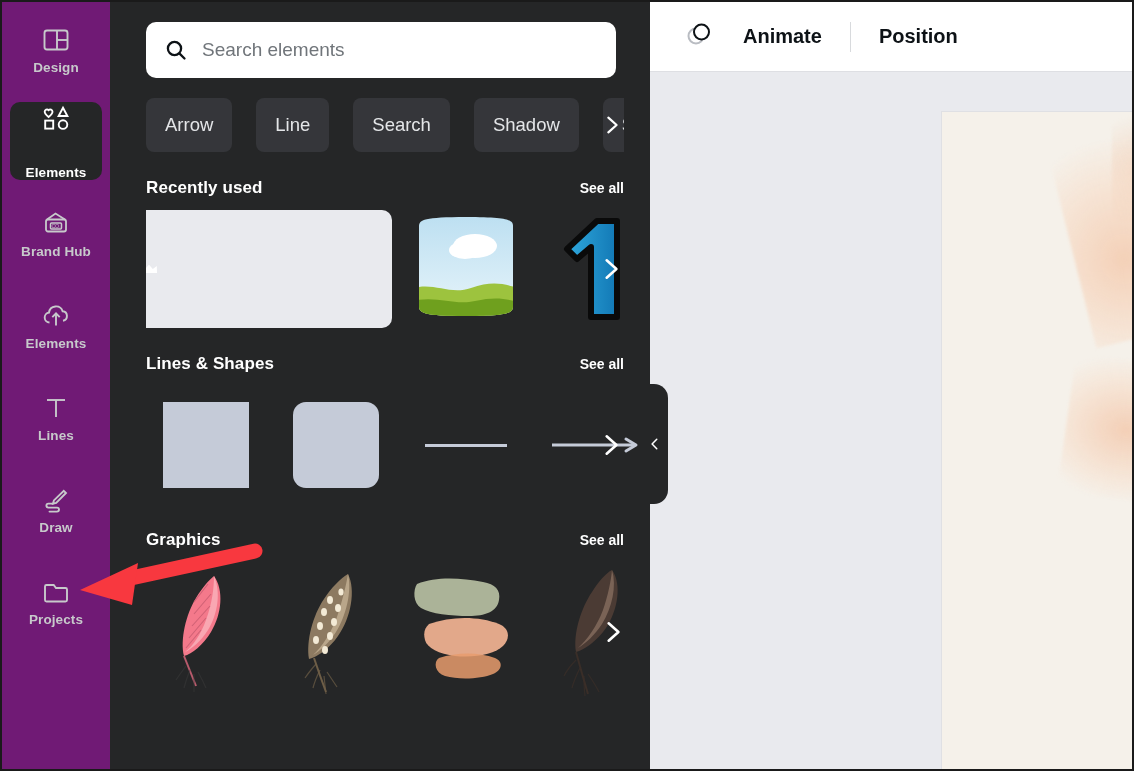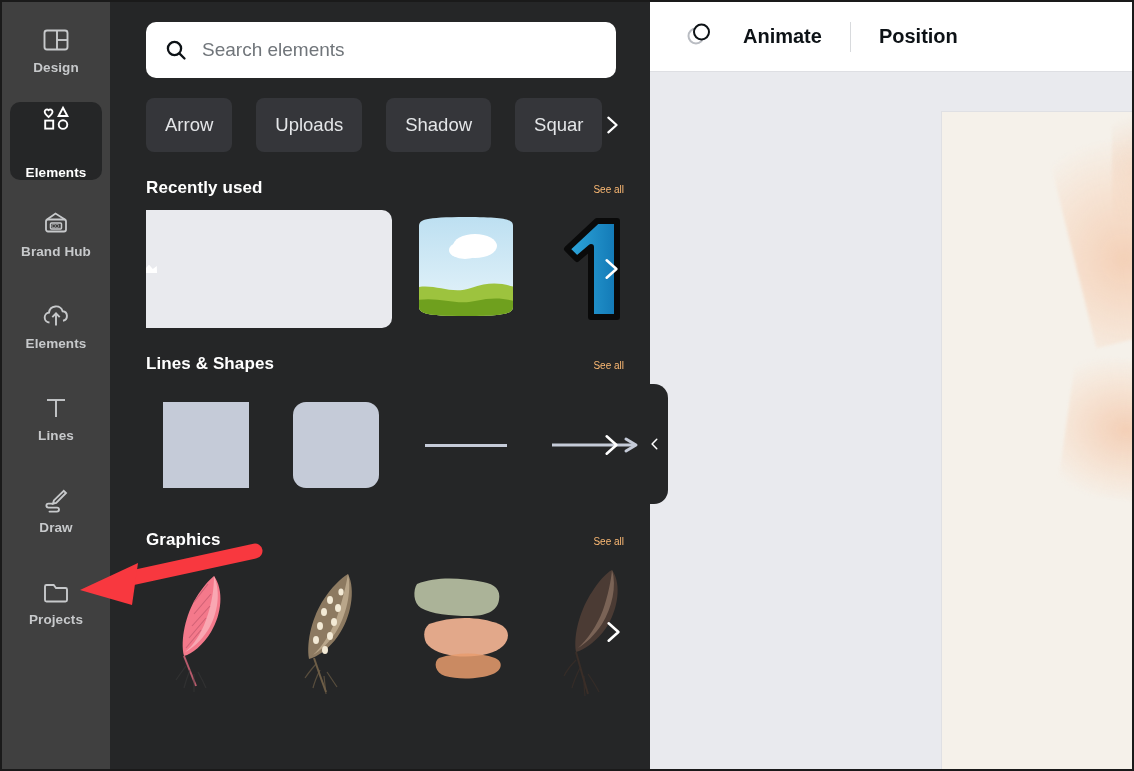--- a/index.html
+++ b/index.html
@@ -14,21 +14,21 @@
     width: 1134px; height: 771px;
     background: #1b1c1e;
     border: 2px solid #1a1a1a;
     overflow: hidden;
   }
 
   
   .rail {
     position: absolute; left: 0; top: 0;
     width: 108px; height: 100%;
-    background: #404040;
+    background: #701a75;
     display: flex; flex-direction: column;
     align-items: center;
     padding-top: 8px;
     z-index: 5;
     text-align: center;
   }
   .rail-item {
     width: 92px; height: 78px;
     margin-bottom: 14px;
     border-radius: 10px;
@@ -109,21 +109,21 @@
     display: flex; align-items: baseline;
     justify-content: space-between;
     width: 478px;
     margin-top: 26px;
   }
   .section-title {
     color: #ffffff; font-size: 17px; font-weight: 700;
     letter-spacing: .1px;
   }
   .see-all {
-    color: #fdba74; font-size: 10px; font-weight: 400;
+    color: #ffffff; font-size: 14px; font-weight: 700;
     cursor: pointer;
   }
 
   .row {
     position: relative;
     display: flex; align-items: center;
     gap: 10px;
     margin-top: 12px;
     width: 500px; height: 118px;
     overflow: hidden;
@@ -334,21 +334,24 @@
           </svg>
         </span>
         <input class="search-input" type="text" placeholder="Search elements" style="">
       </div>
 
       <div class="pills">
         <div class="pill">
             <span>Arrow</span>
           </div>
         <div class="pill">
-            <span>Uploads</span>
+            <span>Line</span>
+          </div>
+        <div class="pill">
+            <span>Search</span>
           </div>
         <div class="pill">
             <span>Shadow</span>
           </div>
         <div class="pill">
             <span>Squar</span>
           </div>
         <div class="pill-fade">
           <span class="chev-overlay">
             <svg viewBox="0 0 24 24" fill="none" stroke="#ffffff" stroke-width="2.4" stroke-linecap="round" stroke-linejoin="round">

